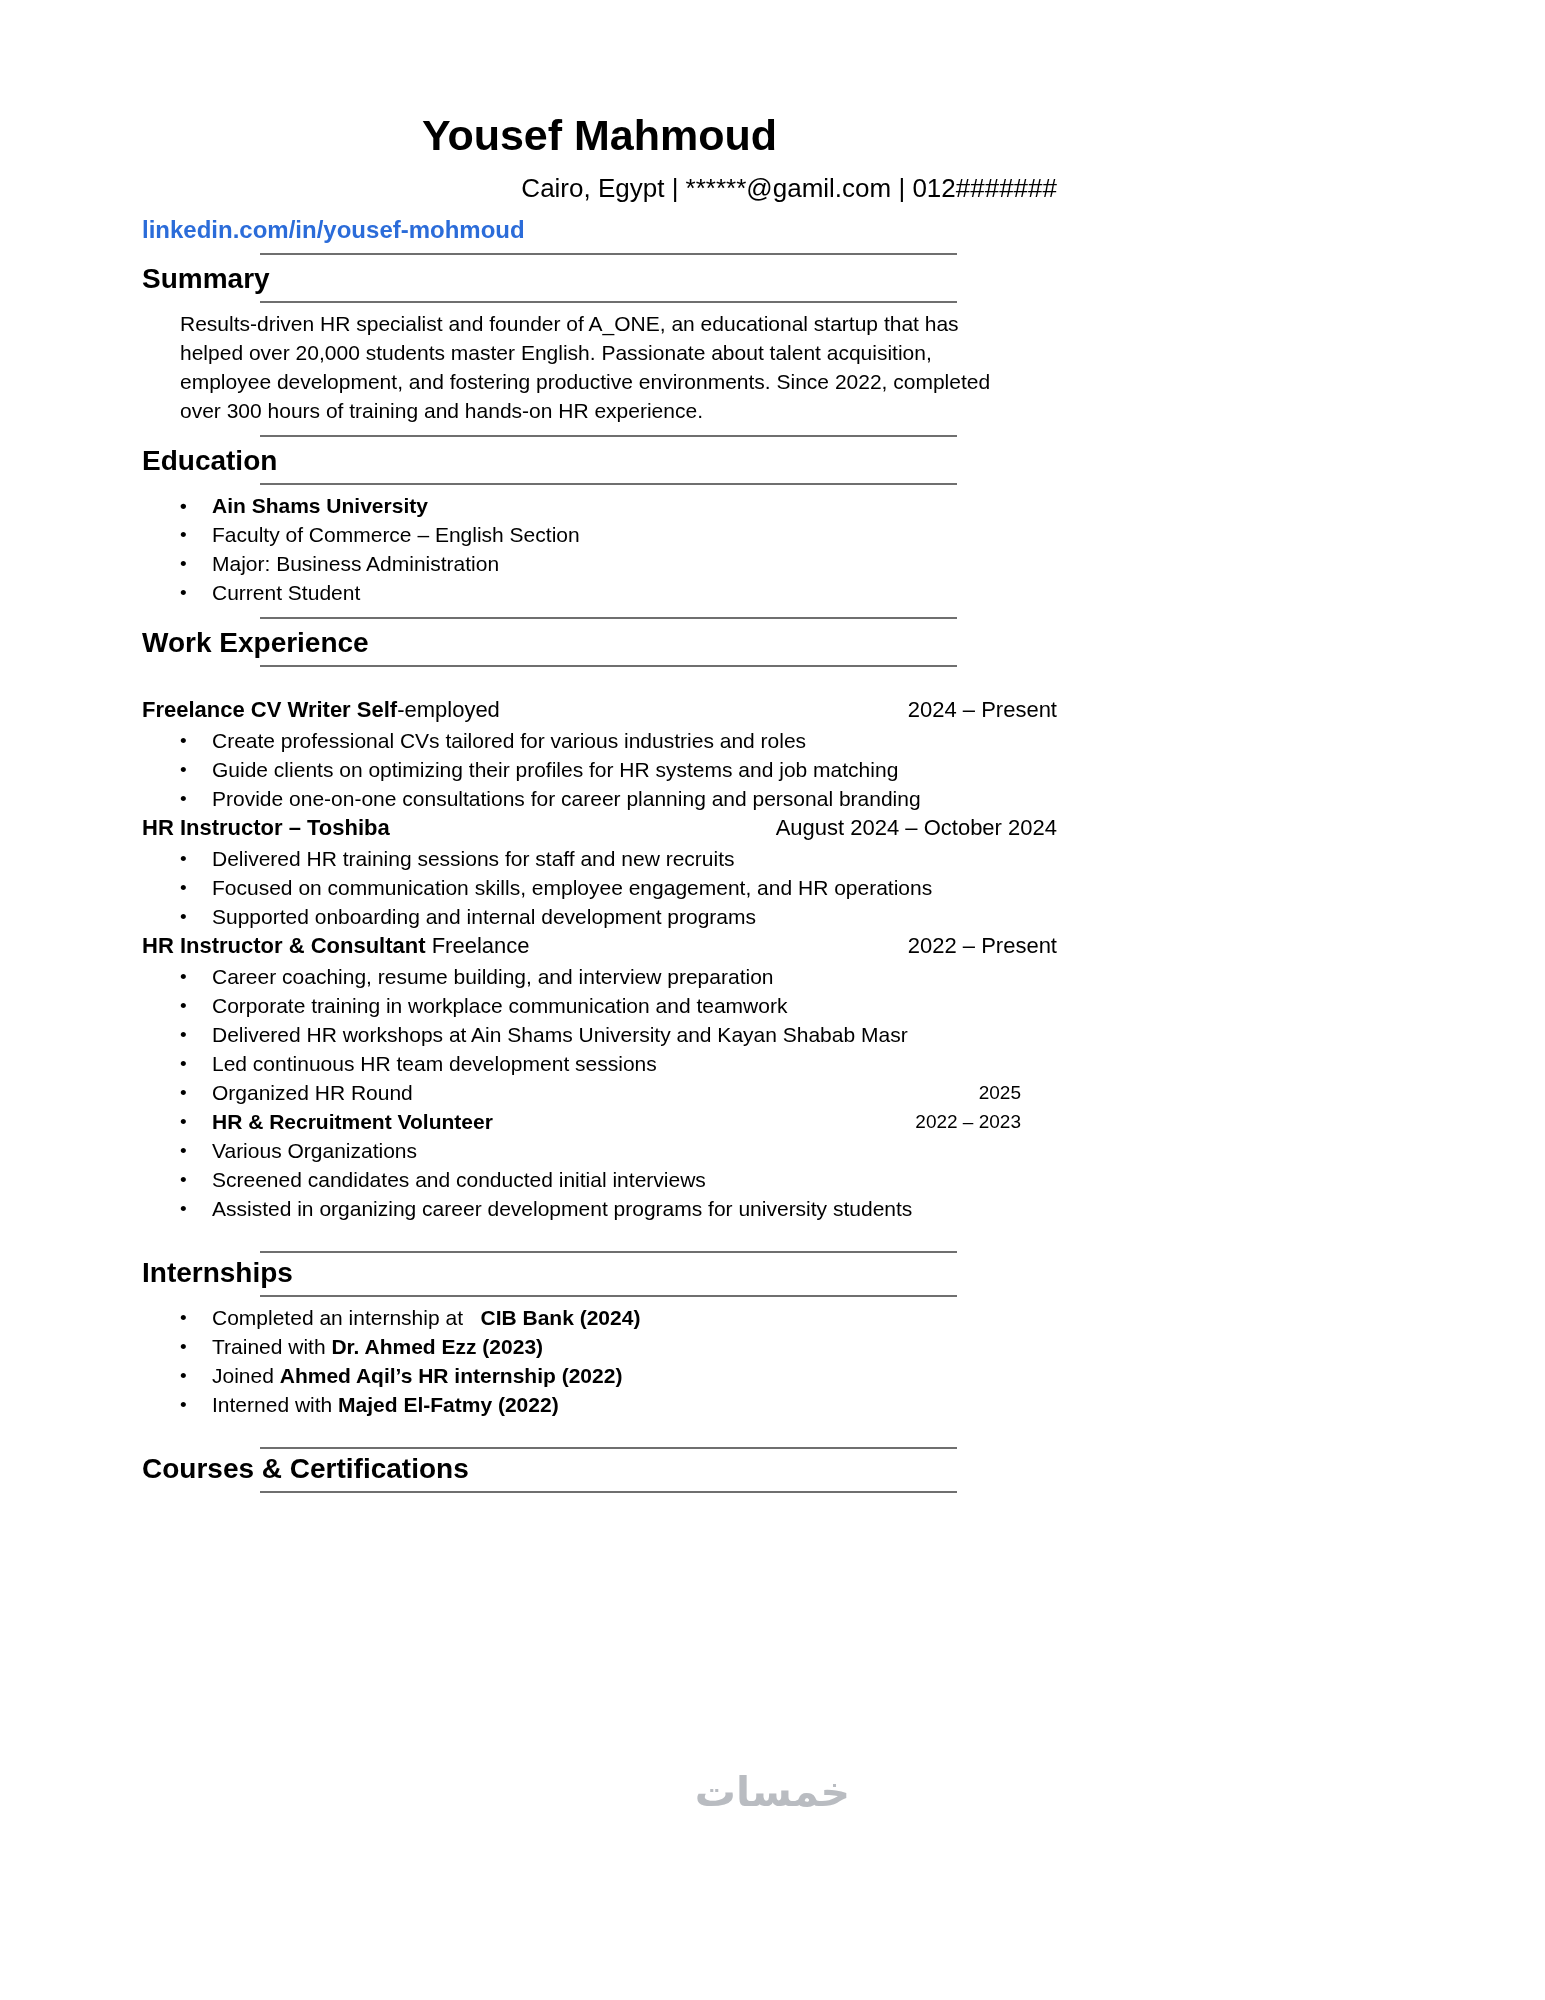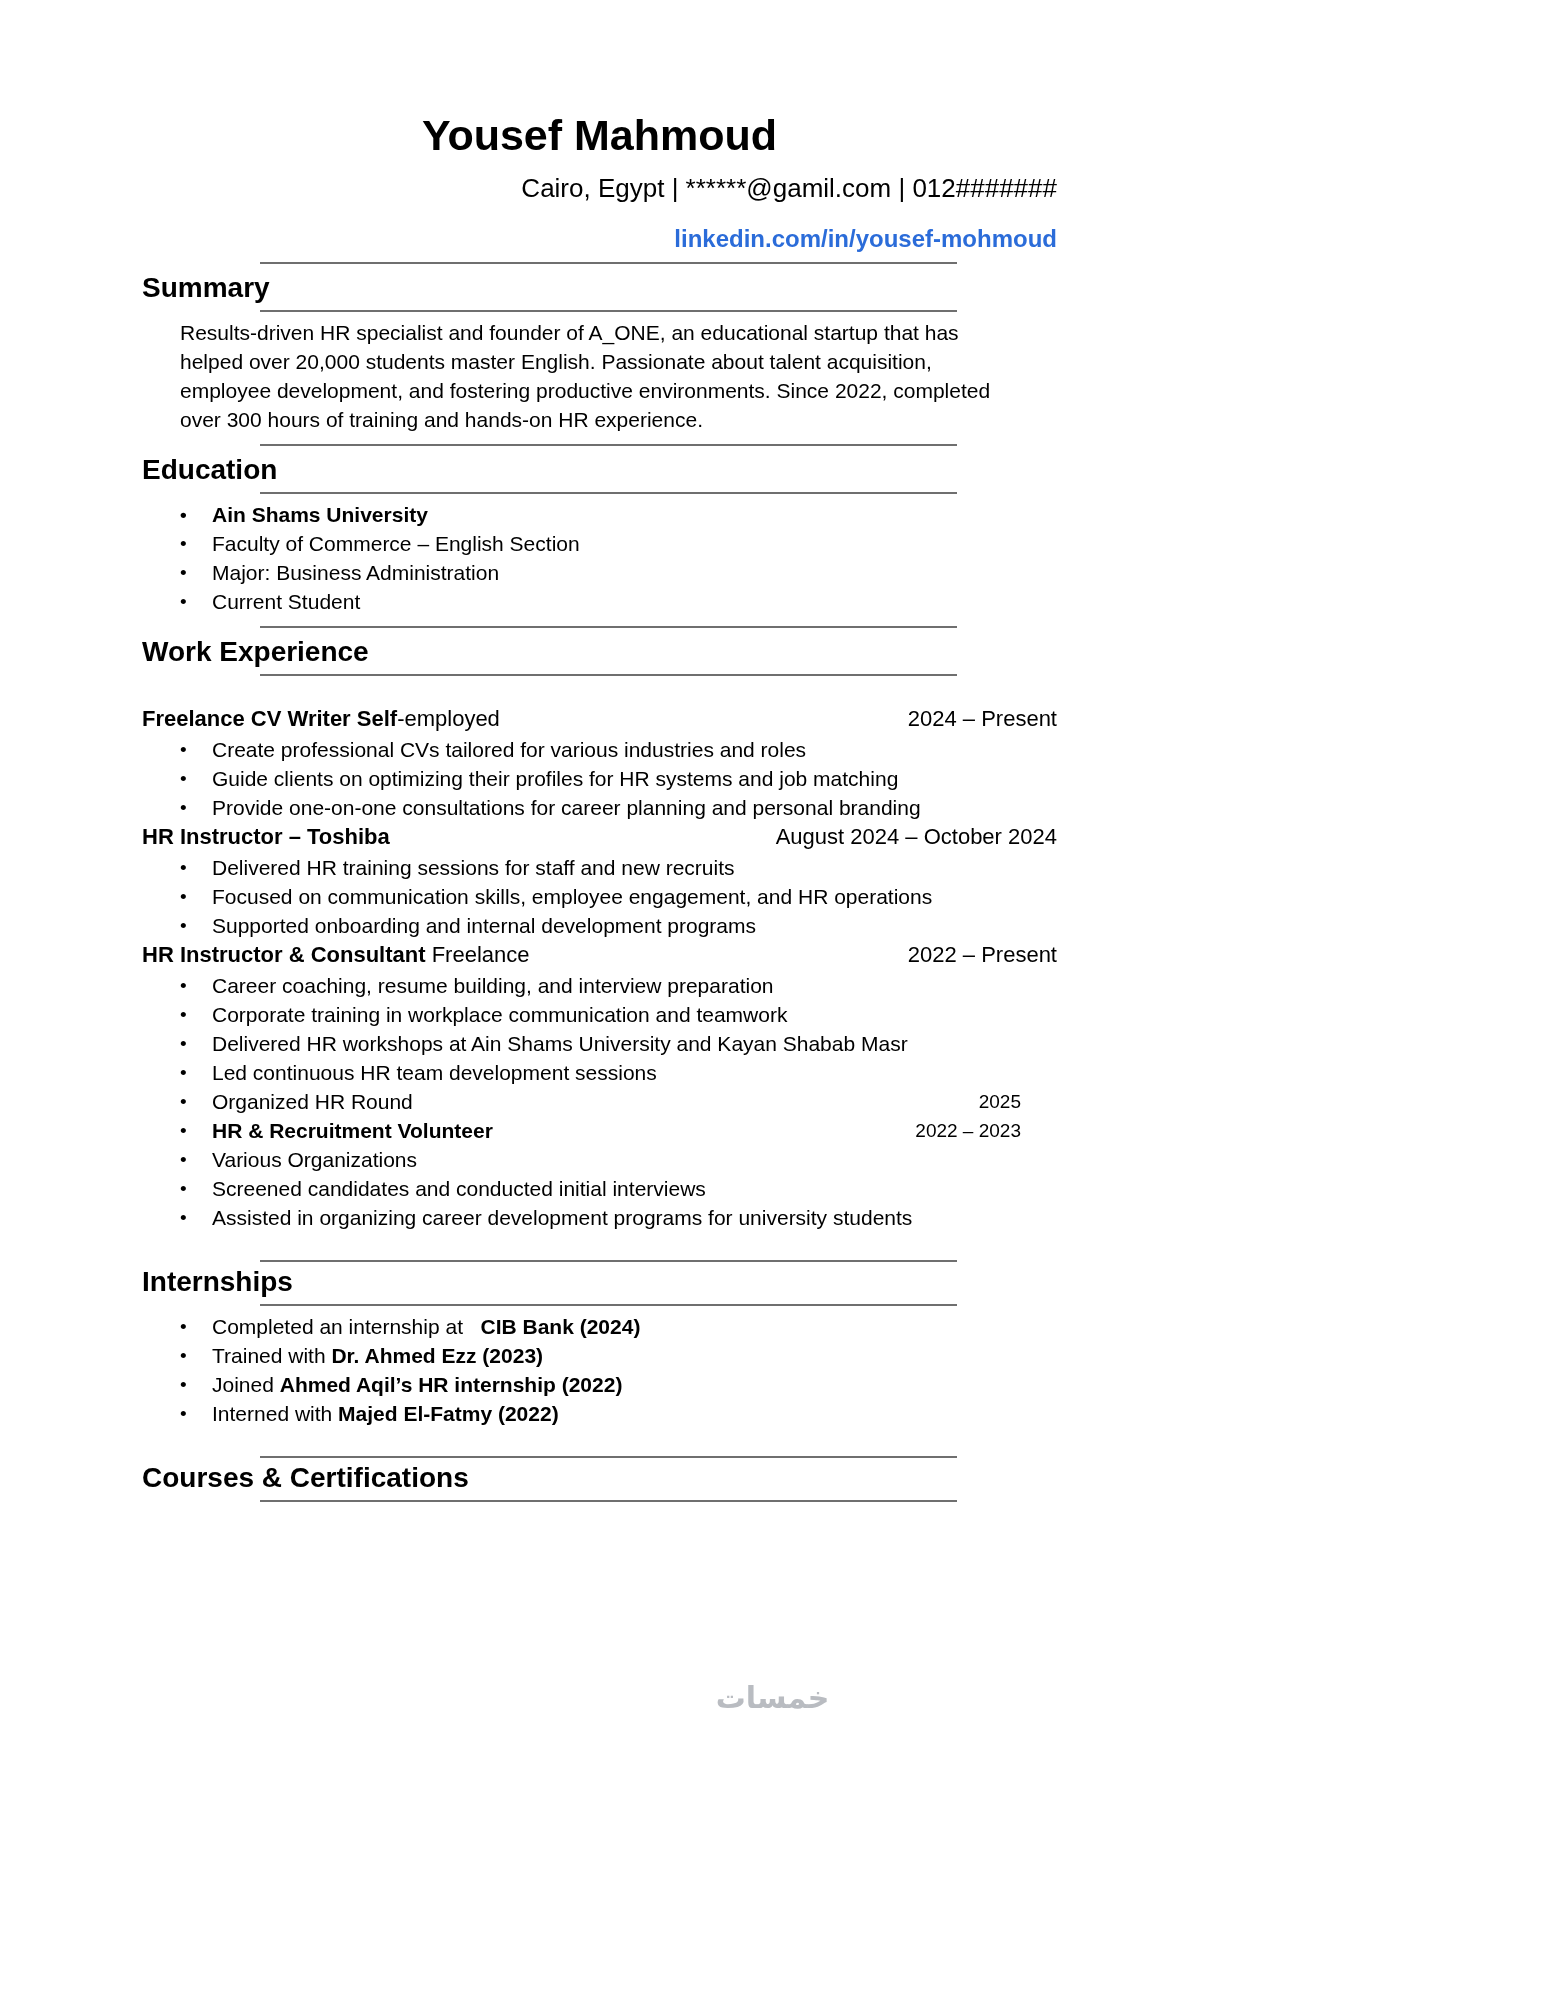--- a/index.html
+++ b/index.html
@@ -11,21 +11,21 @@
   body{margin:0;background:#ffffff;}
   .page{
     width:1545px;height:2000px;position:relative;background:#ffffff;
     font-family:"Liberation Sans","DejaVu Sans",sans-serif;color:#000;overflow:hidden;
   }
   .content{padding:112px 488px 0 142px;}
 
   
   .name{font-size:43px;line-height:46px;font-weight:700;margin:0;text-align:center;}
   .contact{font-size:26px;line-height:32px;text-align:right;margin-top:14px;}
-  .linkedin-row{text-align:right;margin-top:21px;line-height:28px;}
+  .linkedin-row{text-align:left;margin-top:12px;line-height:28px;}
   .linkedin{font-size:24px;font-weight:700;color:var(--link);text-decoration:none;cursor:pointer;}
 
   
   .rule{height:0;border:none;border-top:2px solid var(--rule);width:697px;margin:6px 0 0 118px;}
 
   
   .section{font-size:28px;line-height:32px;font-weight:700;margin:8px 0 0;}
 
   .para{font-size:21px;line-height:29px;width:845px;margin:6px 0 0 38px;}
 
@@ -41,22 +41,22 @@
   .job-title .b{font-weight:700;margin-top:26px;}
   .job-date{font-size:22px;}
   ul.plain.job-list{margin-top:2px;}
   li.split{display:flex;justify-content:space-between;}
   .li-date{font-size:19px;padding-right:36px;white-space:pre;}
   .mt-md{margin-top:10px;}
   .mt-lg{margin-top:28px;}
   .heading-gap{margin-top:4px;}
 
   .watermark{
-    position:absolute;top:1680px;left:0;width:1545px;text-align:center;
-    font-size:30px;font-weight:700;color:var(--watermark);
+    position:absolute;top:1768px;left:0;width:1545px;text-align:center;
+    font-size:41px;font-weight:700;color:var(--watermark);
   }
 </style>
 </head>
 <body>
 
 <div class="page">
   <div class="content">
 
     <h1 class="name">Yousef Mahmoud</h1>
     <div class="contact">Cairo, Egypt | ******@gamil.com | 012#######</div>

